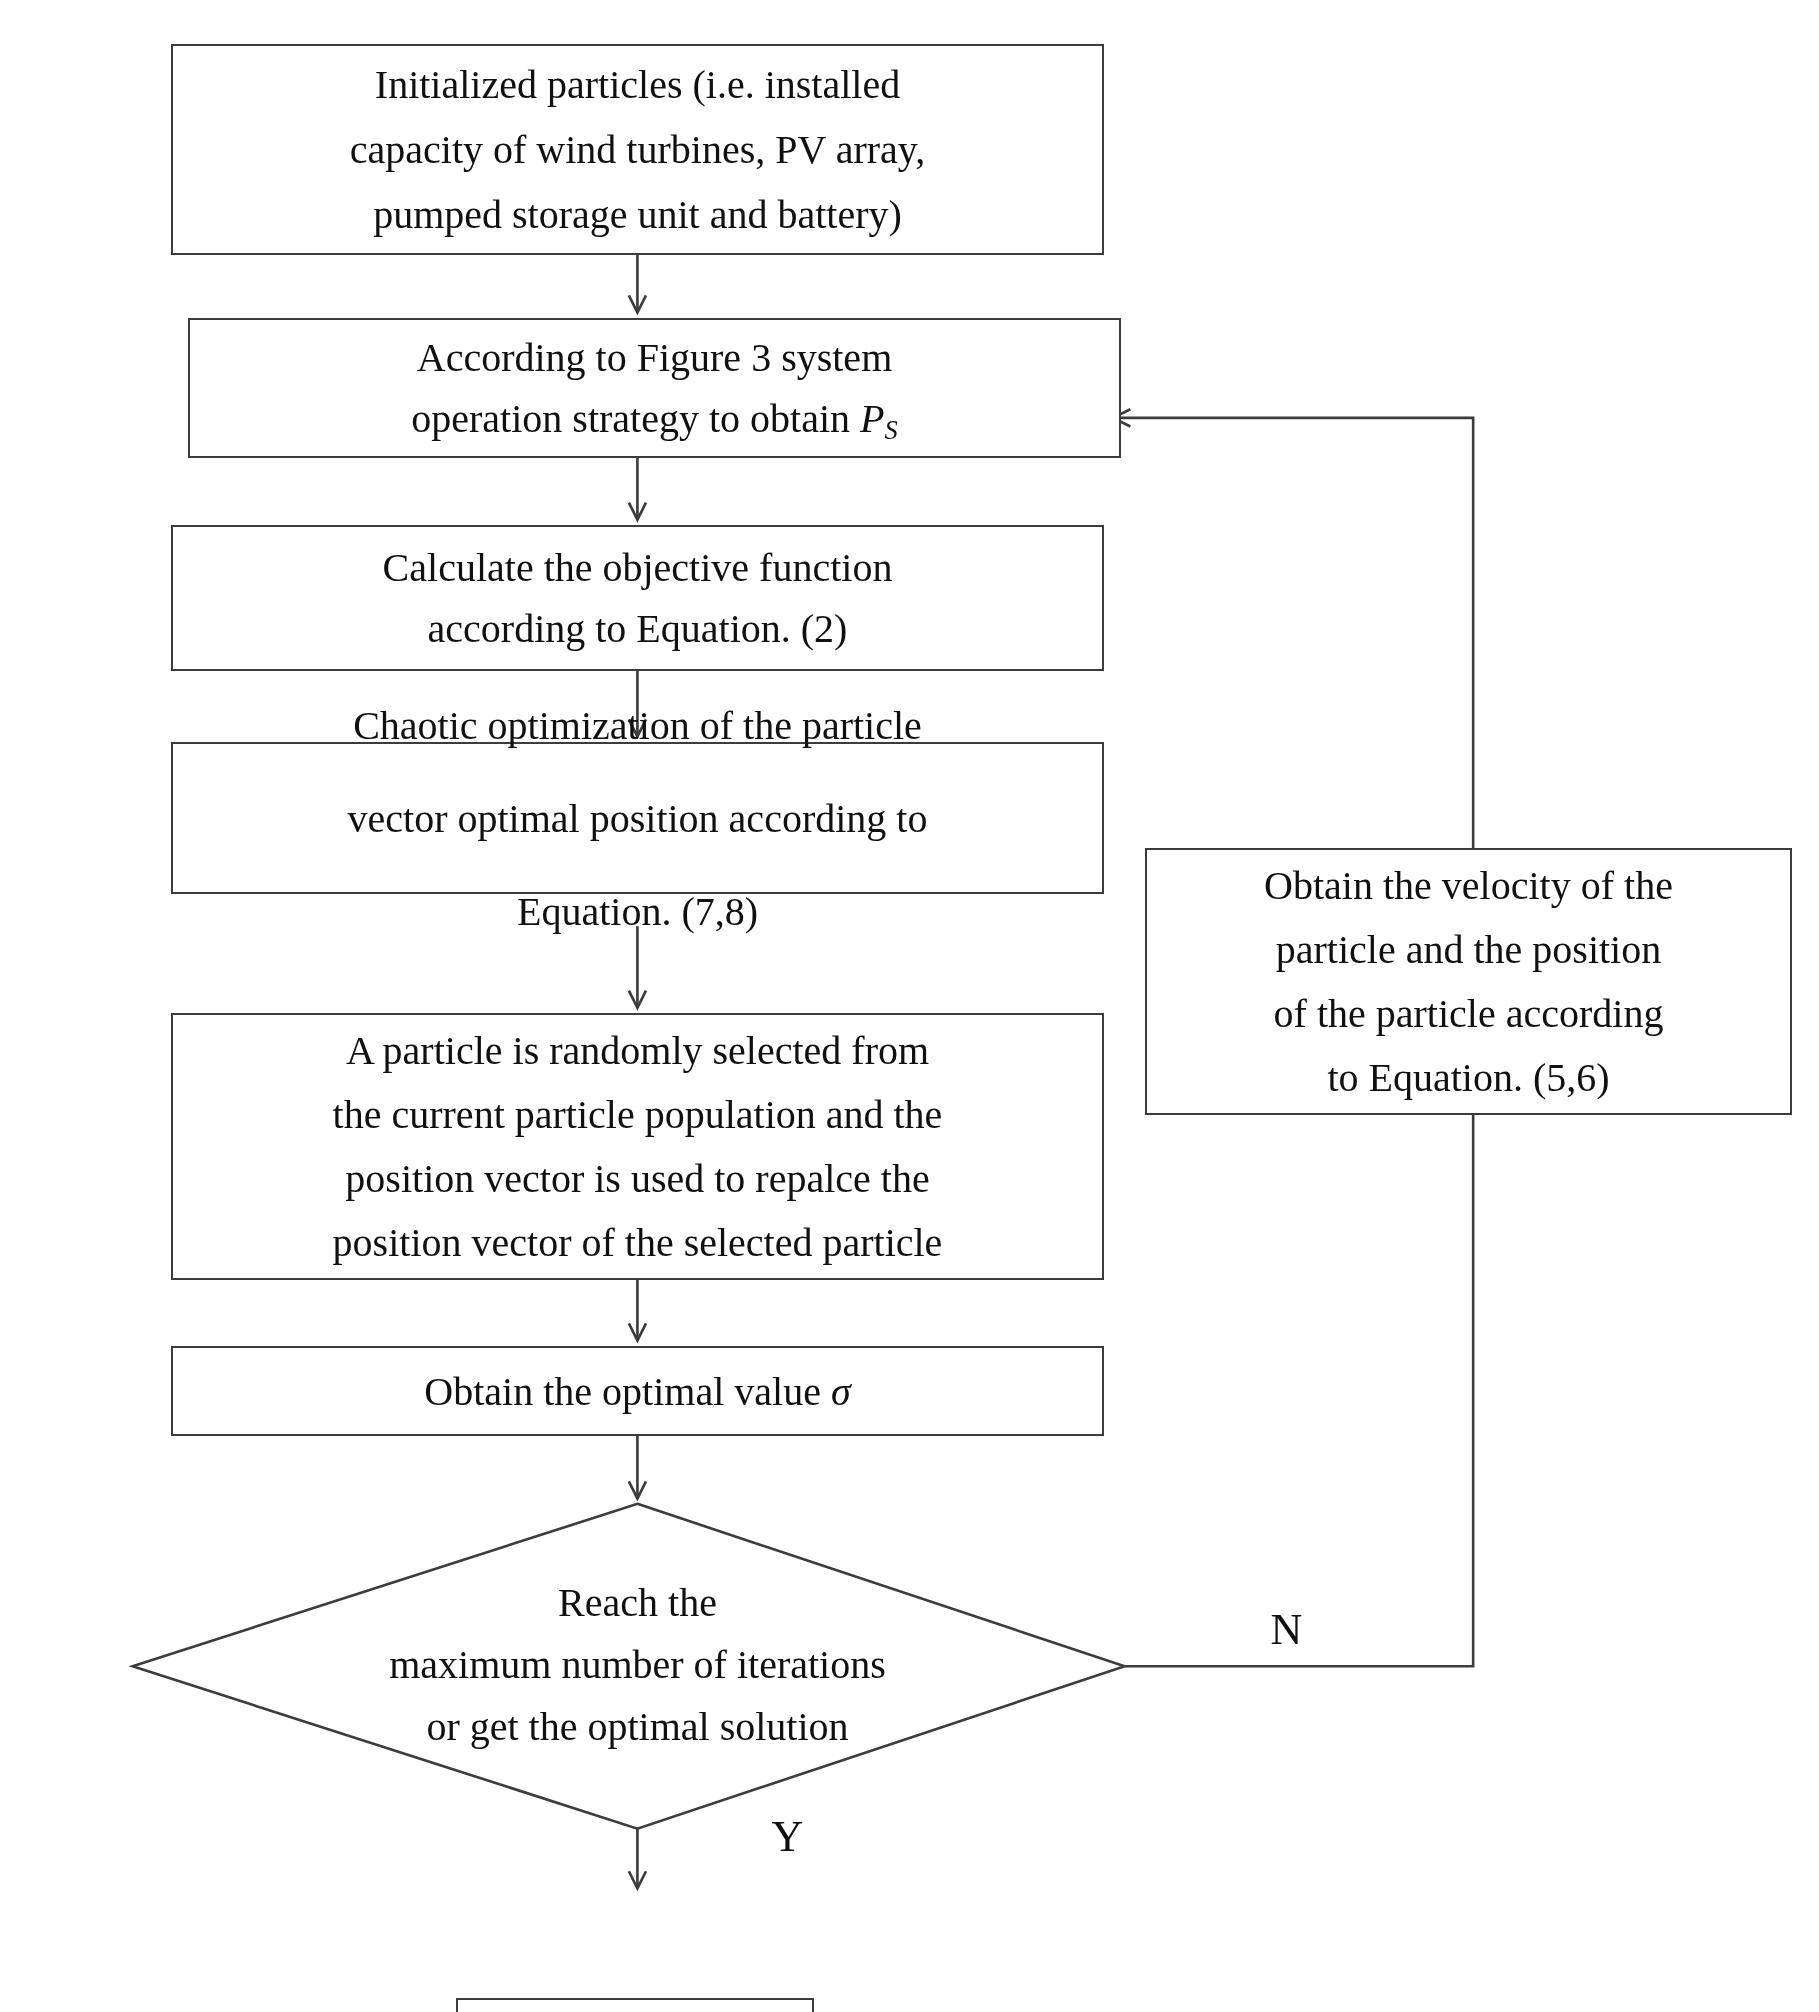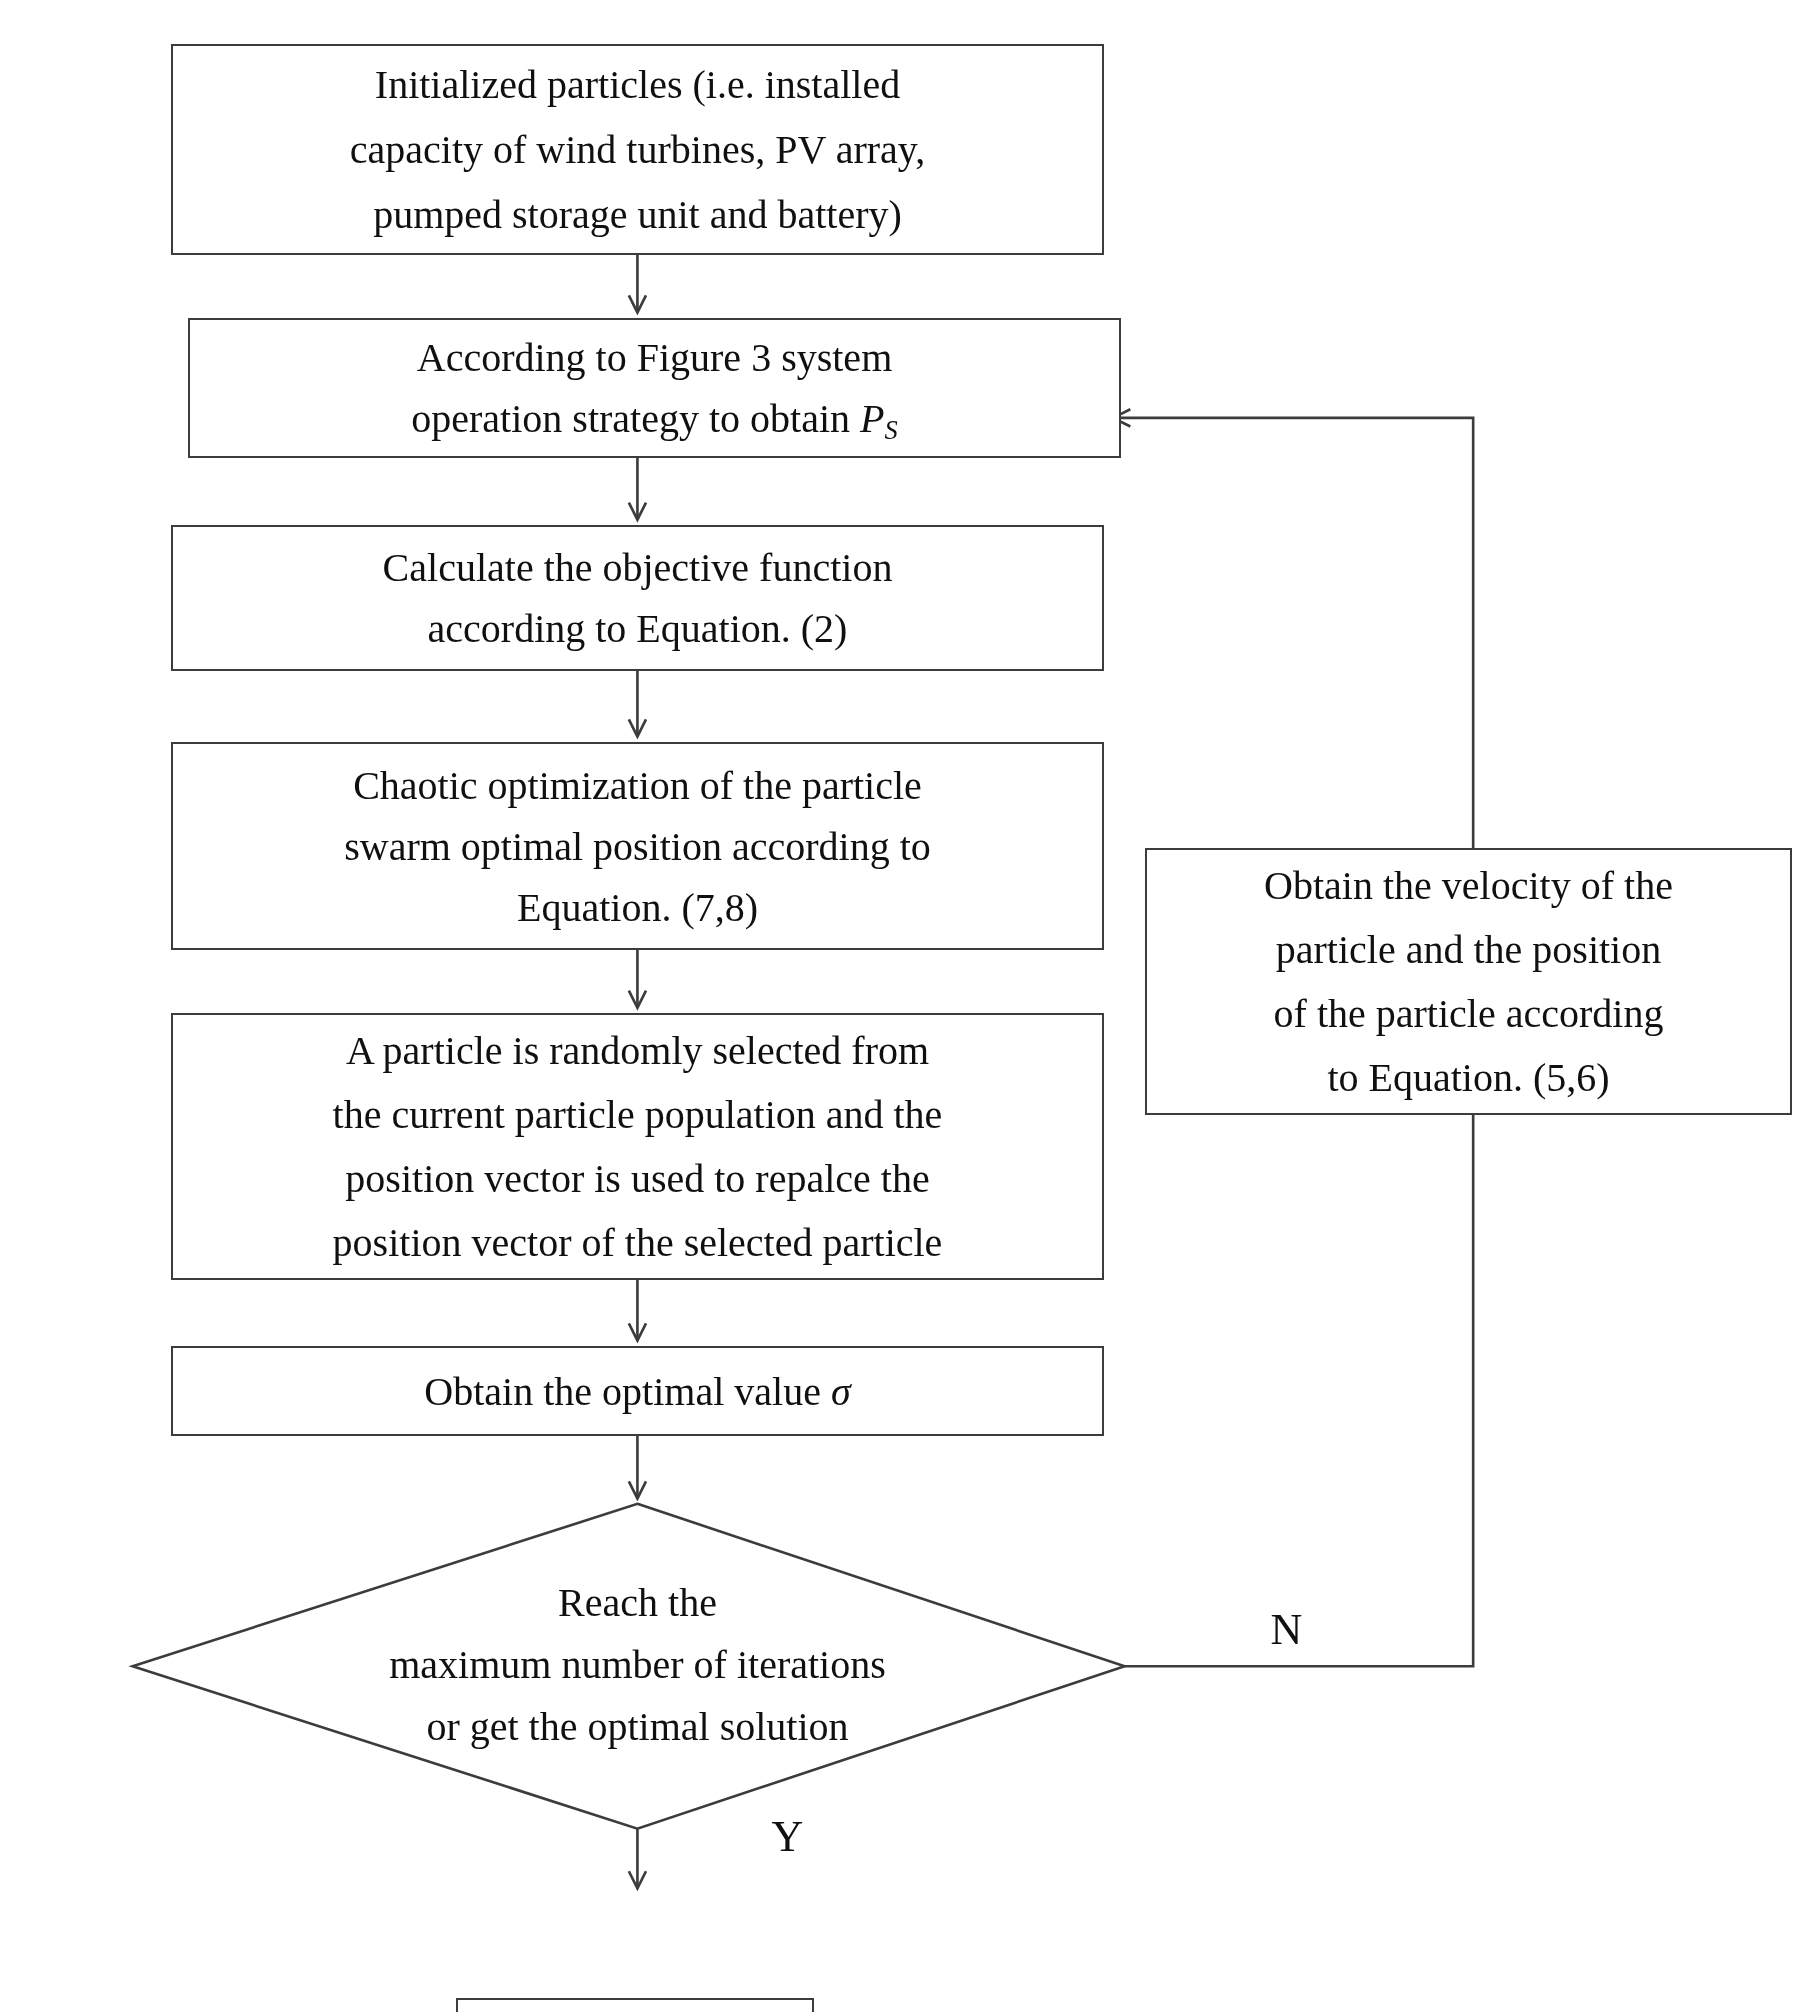--- a/index.html
+++ b/index.html
@@ -32,21 +32,21 @@
     justify-content: center;
     text-align: center;
     font-size: 40px;
     line-height: 61px;
     z-index: 2;
   }
   .node .ln { display: block; }
   #box-init      { left: 171px;  top: 44px;   width: 933px; height: 211px; line-height: 65px; }
   #box-strategy  { left: 188px;  top: 318px;  width: 933px; height: 140px; }
   #box-objective { left: 171px;  top: 525px;  width: 933px; height: 146px; }
-  #box-chaotic   { left: 171px;  top: 742px;  width: 933px; height: 208px; }
+  #box-chaotic   { left: 171px;  top: 742px;  width: 933px; height: 152px; gap: 32px; }
   #box-replace   { left: 171px;  top: 1013px; width: 933px; height: 267px; line-height: 64px; }
   #box-optimal   { left: 171px;  top: 1346px; width: 933px; height: 90px; }
   #box-update    { left: 1145px; top: 848px;  width: 647px;  height: 267px; line-height: 64px; }
   #box-end       { left: 456px;  top: 1998px; width: 358px;  height: 77px; }
   #decision-text {
     position: absolute;
     left: 216px;
     top: 1570px;
     width: 843px;
     height: 190px;
@@ -113,21 +113,21 @@
     <span class="ln"><span>operation strategy to obtain </span><span class="mvar">P</span><sub class="msub">S</sub></span>
   </div>
 
   <div class="node" id="box-objective">
     <span class="ln">Calculate the objective function</span>
     <span class="ln">according to Equation. (2)</span>
   </div>
 
   <div class="node" id="box-chaotic">
     <span class="ln">Chaotic optimization of the particle</span>
-    <span class="ln">swarm optimal position according to</span>
+    <span class="ln">vector optimal position according to</span>
     <span class="ln">Equation. (7,8)</span>
   </div>
 
   <div class="node" id="box-replace">
     <span class="ln">A particle is randomly selected from</span>
     <span class="ln">the current particle population and the</span>
     <span class="ln">position vector is used to repalce the</span>
     <span class="ln">position vector of the selected particle</span>
   </div>
 

